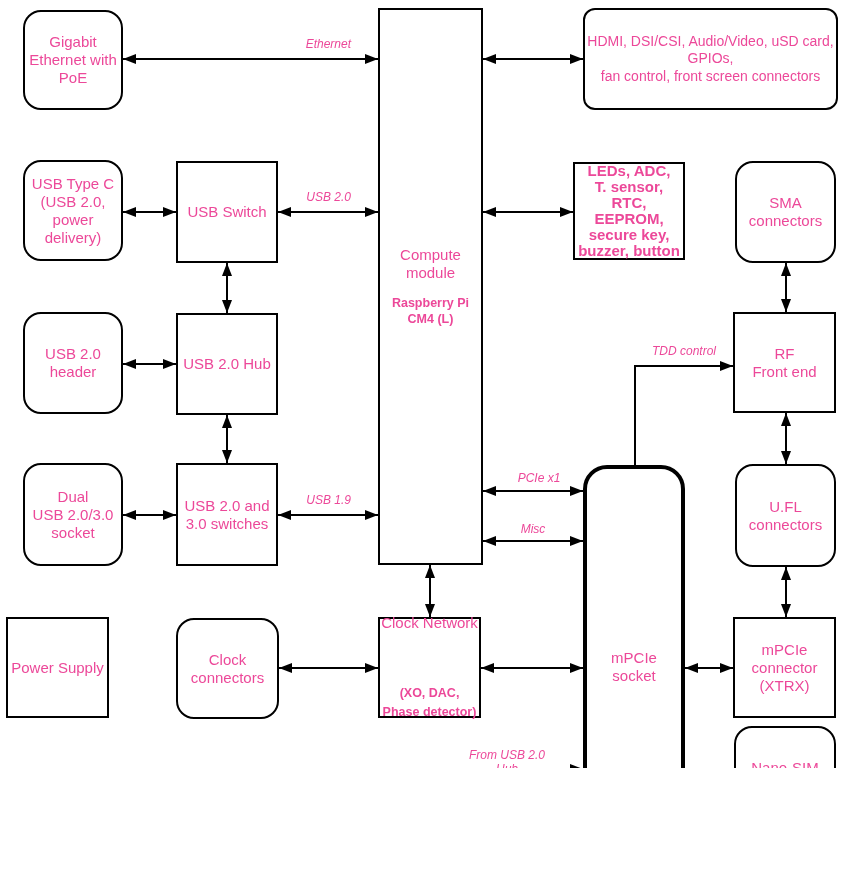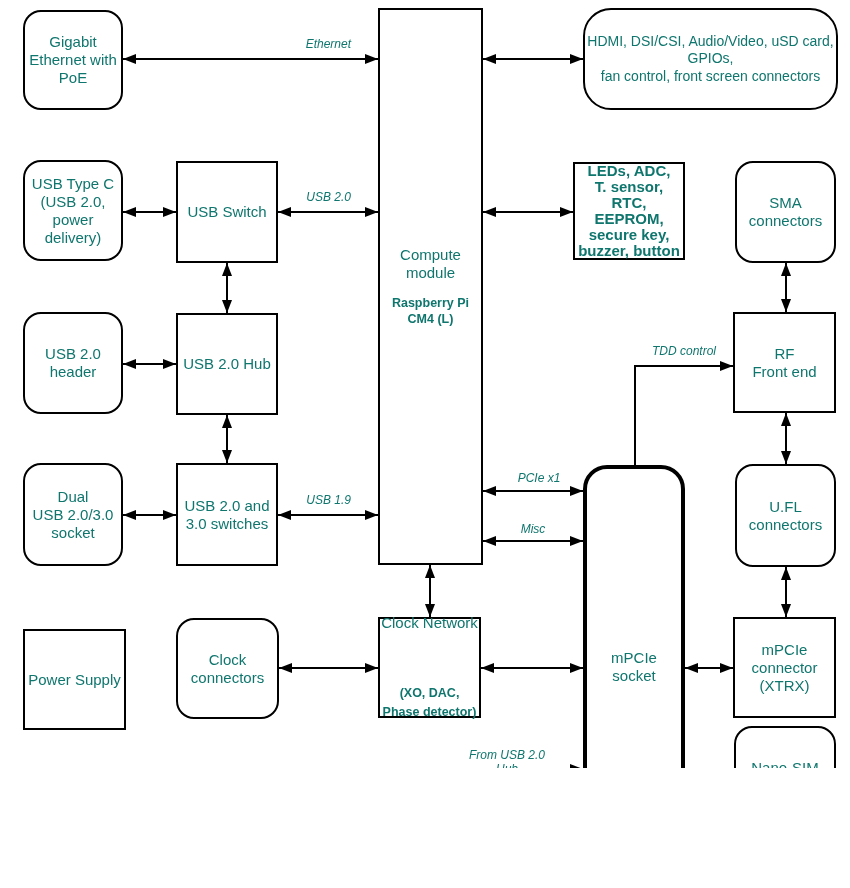--- a/index.html
+++ b/index.html
@@ -3,38 +3,38 @@
 <meta charset="utf-8">
 <style>
   * { margin: 0; padding: 0; box-sizing: border-box; }
   html, body { background: #ffffff; }
   .canvas {
     position: relative;
     width: 850px;
     height: 768px;
     background: #ffffff;
     font-family: "Liberation Sans", sans-serif;
-    color: #0f766e;
+    color: #ec4899;
     overflow: hidden;
   }
   .svg-layer { position: absolute; left: 0; top: 0; }
   .block {
     position: absolute;
     display: flex;
     flex-direction: column;
     align-items: center;
     justify-content: center;
     text-align: center;
     background: #ffffff;
     border: 2px solid #000000;
     font-size: 15px;
     line-height: 1.2;
   }
   .rounded { border-radius: 18px; border-width: 2.5px; }
-  .big-rounded { border-radius: 28px; border-width: 2.5px; }
+  .big-rounded { border-radius: 12px; border-width: 2.5px; }
   .thick { border-radius: 24px; border-width: 4px; }
   .pre { white-space: pre-line; }
   .hdmi-text { font-size: 14px; line-height: 1.25; }
   .leds-text { font-size: 15px; line-height: 1.07; }
   .sub-bold {
     font-weight: bold;
     font-size: 12.5px;
     line-height: 1.25;
     margin-top: 14px;
     white-space: pre-line;
@@ -101,21 +101,21 @@
 power
 delivery)</div>
 
   <div class="block rounded pre" style="left:23px; top:312px; width:100px; height:102px;">USB 2.0
 header</div>
 
   <div class="block rounded pre" style="left:23px; top:463px; width:100px; height:103px;">Dual
 USB 2.0/3.0
 socket</div>
 
-  <div class="block pre" style="left:23px; top:617px; width:103px; height:101px;margin-top:12px;">Power Supply</div>
+  <div class="block pre" style="left:6px; top:617px; width:103px; height:101px;">Power Supply</div>
 
   <div class="block pre" style="left:176px; top:161px; width:102px; height:102px;">USB Switch</div>
 
   <div class="block pre" style="left:176px; top:313px; width:102px; height:102px;">USB 2.0 Hub</div>
 
   <div class="block pre" style="left:176px; top:463px; width:102px; height:103px;">USB 2.0 and
 3.0 switches</div>
 
   <div class="block rounded pre" style="left:176px; top:618px; width:103px; height:101px;">Clock
 connectors</div>

